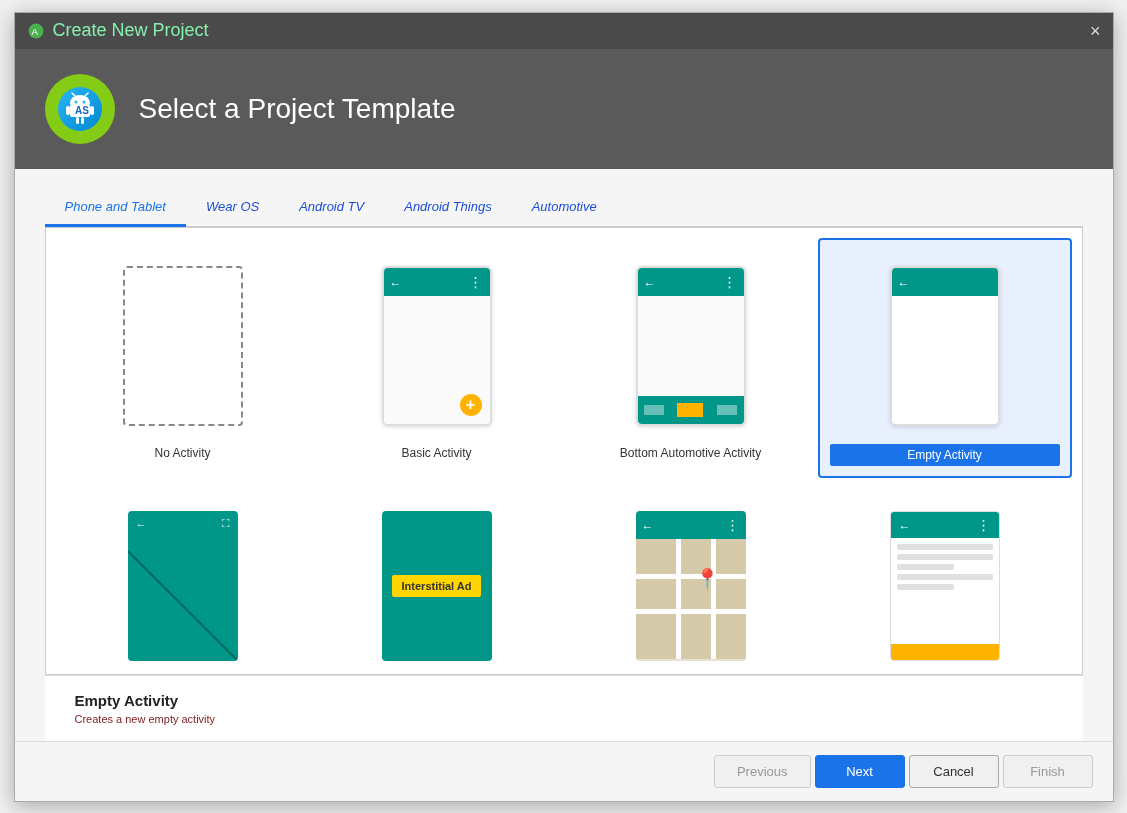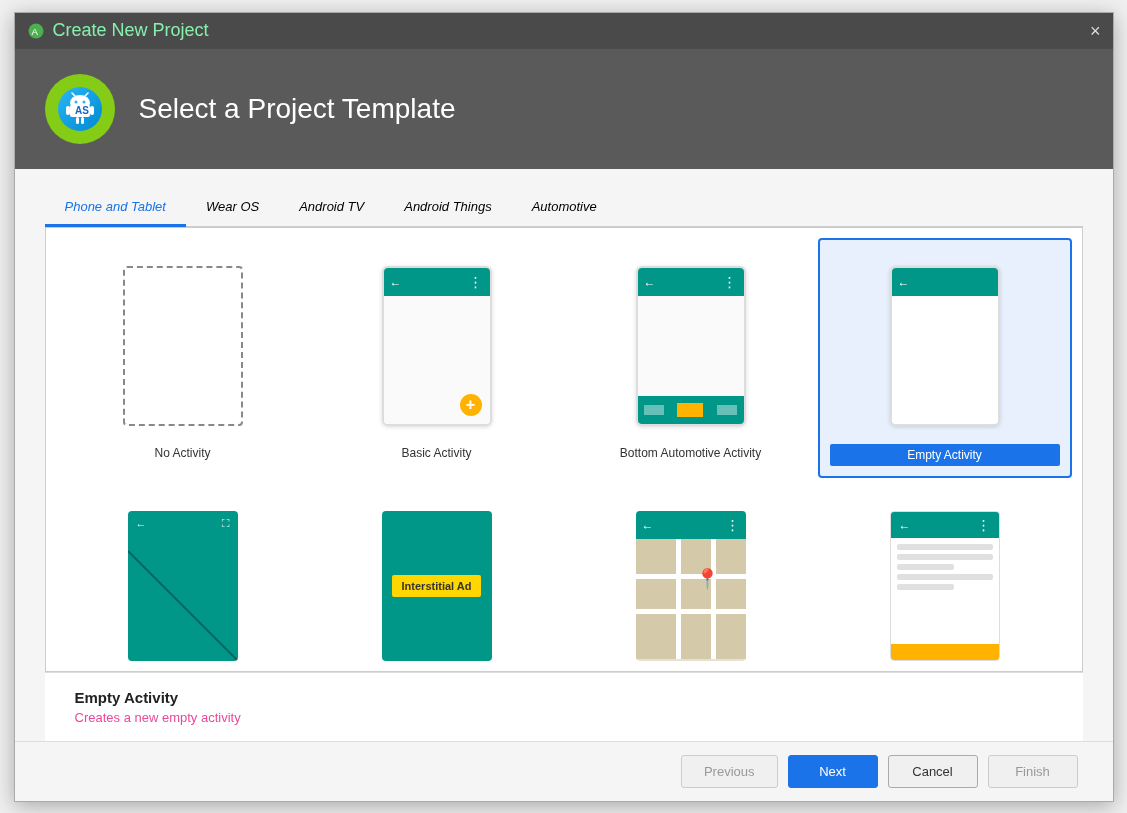--- a/index.html
+++ b/index.html
@@ -103,21 +103,21 @@
       border-bottom: 1px solid #ccc;
       margin-bottom: 0;
       flex-shrink: 0;
       font-style: italic;
     }
 
     .tab {
       padding: 10px 20px;
       font-size: 13px;
       cursor: pointer;
-      color: #000000;
+      color: #1d4ed8;
       border-bottom: 3px solid transparent;
       margin-bottom: -1px;
     }
 
     .tab.active {
       color: #1a73e8;
       border-bottom: 3px solid #1a73e8;
       font-weight: 500;
     }
 
@@ -393,33 +393,33 @@
     }
 
     .description-title {
       font-size: 15px;
       font-weight: bold;
       color: #222;
       margin-bottom: 4px;
     }
 
     .description-text {
-      font-size: 13px;
-      color: #ec4899;
+      font-size: 11px;
+      color: #7f1d1d;
     }
 
     .footer {
       background: #f5f5f5;
       border-top: 1px solid #ddd;
       height: 60px;
       display: flex;
       align-items: center;
       justify-content: flex-end;
-      padding: 0 35px;
-      gap: 10px;
+      padding: 0 20px;
+      gap: 4px;
       flex-shrink: 0;
     }
 
     .btn {
       padding: 8px 22px;
       font-size: 13px;
       border-radius: 3px;
       cursor: pointer;
       border: 1px solid #aaa;
       background: #f0f0f0;

